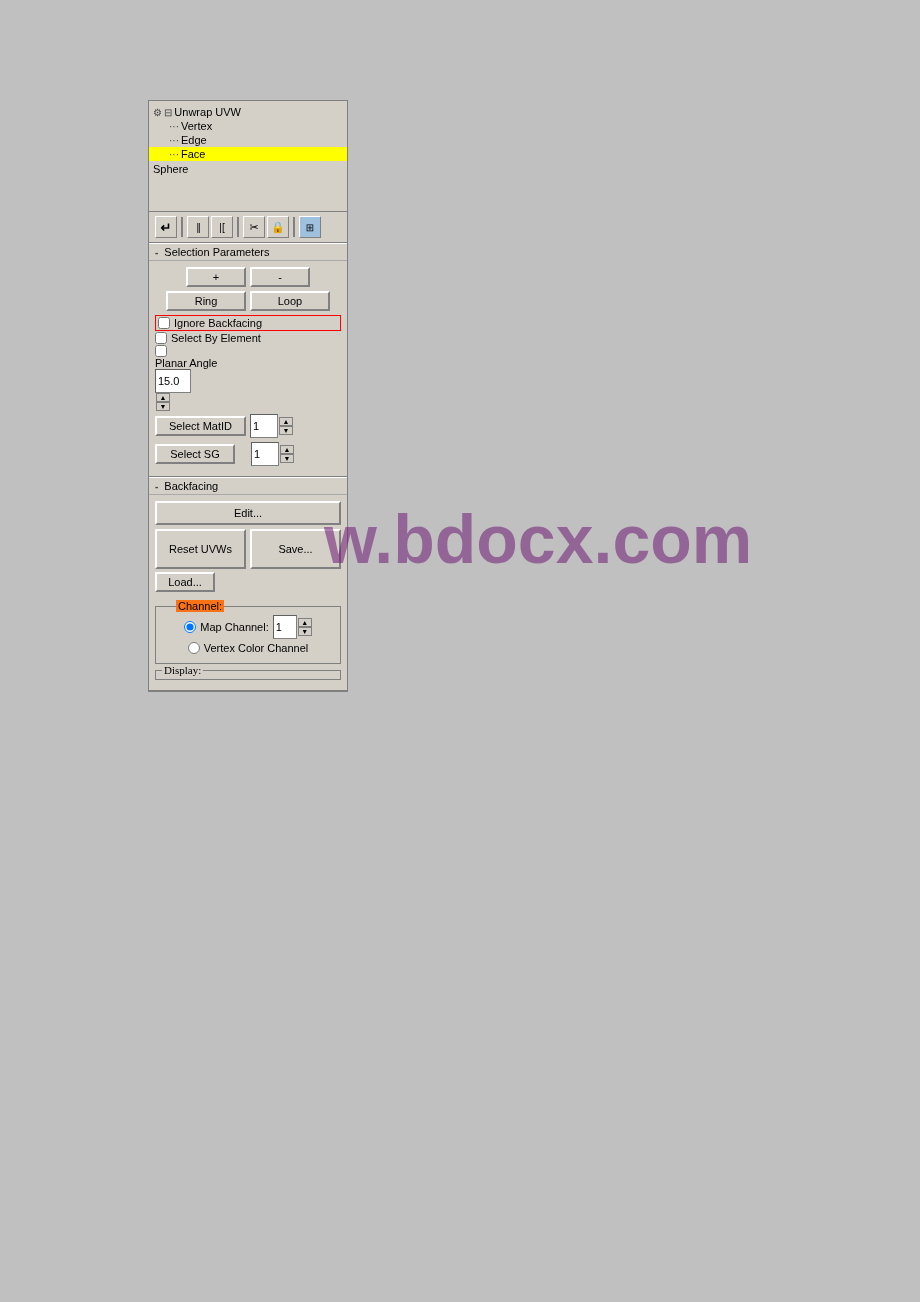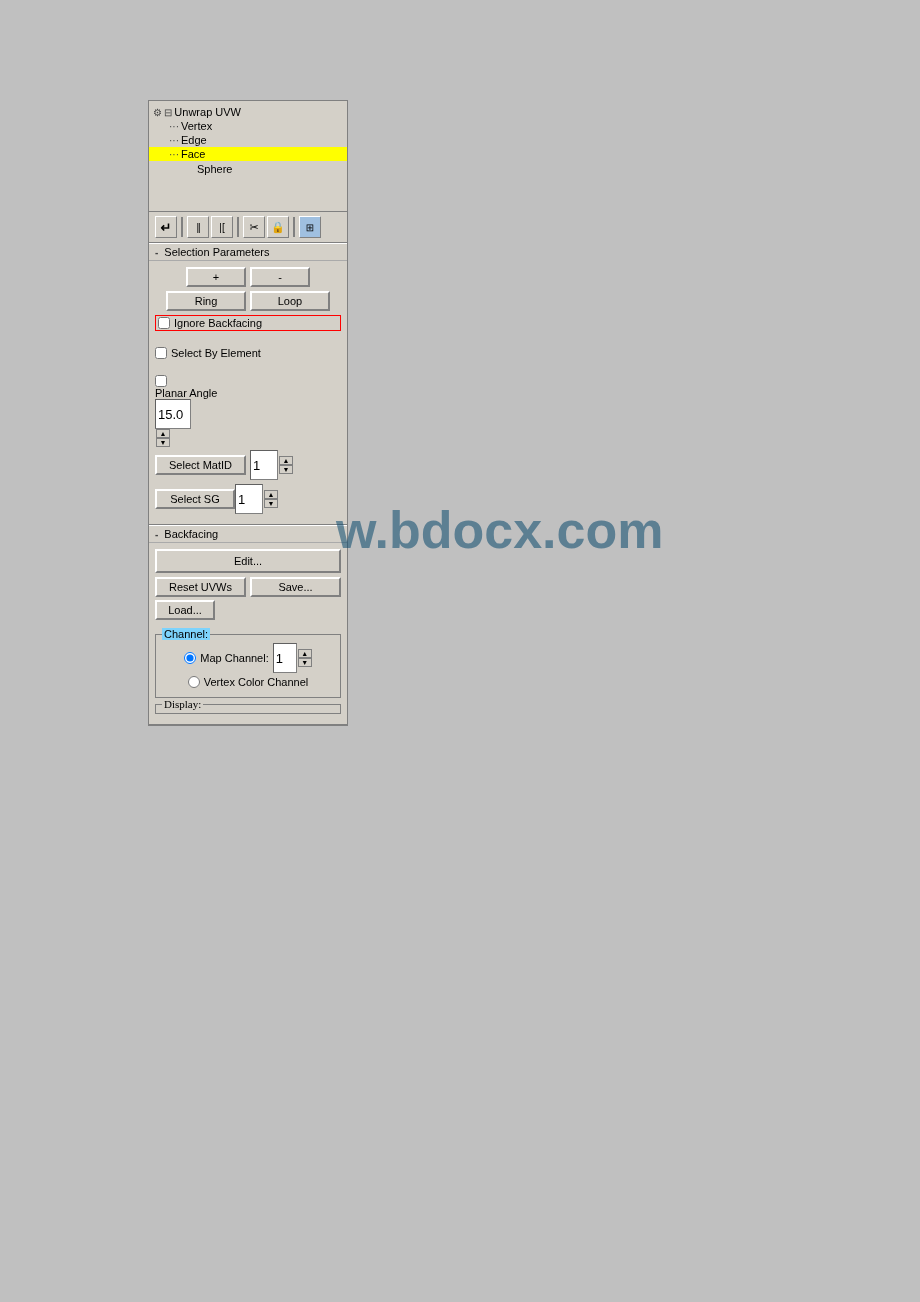--- a/index.html
+++ b/index.html
@@ -35,21 +35,20 @@
       background: #ffff00;
     }
     .tree-icon {
       margin-right: 2px;
       font-size: 10px;
       color: #444;
     }
     .tree-indent-1 { padding-left: 20px; }
     .sphere-item {
       padding: 2px 4px;
-      margin-left: 44px;
     }
     
     .toolbar-section {
       display: flex;
       align-items: center;
       padding: 4px 6px;
       border-bottom: 1px solid #808080;
       gap: 2px;
     }
     .toolbar-btn {
@@ -110,21 +109,21 @@
       cursor: pointer;
       min-width: 60px;
       text-align: center;
     }
     .win-btn-wide {
       min-width: 80px;
     }
     .checkbox-row {
       display: flex;
       align-items: center;
-      margin-bottom: 16px;
+      margin-bottom: 1px;
     }
     .checkbox-row.outlined {
       border: 1px solid #ff0000;
       padding: 1px 2px;
     }
     input[type="checkbox"] {
       margin-right: 4px;
       width: 12px;
       height: 12px;
     }
@@ -134,27 +133,27 @@
       height: 12px;
     }
     .inline-input {
       display: flex;
       align-items: flex-start;
       margin-bottom: 3px;
       flex-direction: column;
     }
     .num-field {
       width: 36px;
-      height: 30px;
+      height: 24px;
       border: 1px solid #808080;
       border-top-color: #606060;
       border-left-color: #606060;
       background: white;
       padding: 0 2px;
-      font-size: 13px;
+      font-size: 11px;
       font-family: inherit;
     }
     .spinner {
       display: flex;
       flex-direction: column;
       margin-left: 1px;
     }
     .spin-btn {
       width: 14px;
       height: 9px;
@@ -191,21 +190,21 @@
     .two-btns {
       display: flex;
       gap: 4px;
       margin-bottom: 3px;
     }
     .half-btn {
       flex: 1;
       background: #d4d0c8;
       border: 2px solid;
       border-color: #fff #808080 #808080 #fff;
-      padding: 2px 0;
+      padding: 12px 0;
       font-size: 11px;
       cursor: pointer;
       text-align: center;
     }
     .load-row {
       display: flex;
       justify-content: flex-start;
       margin-bottom: 14px;
     }
     .load-btn {
@@ -220,22 +219,22 @@
     }
     .group-box {
       border: 1px solid #808080;
       margin-bottom: 6px;
       padding: 2px 6px 6px 6px;
       position: relative;
     }
     .group-label {
       position: absolute;
       top: -7px;
-      left: 6px;
-      background: #7dd3fc;
+      left: 20px;
+      background: #f97316;
       padding: 0 2px;
       font-size: 11px;
     }
     .group-content {
       margin-top: 6px;
     }
     .radio-row {
       display: flex;
       align-items: center;
       margin-bottom: 3px;
@@ -258,24 +257,24 @@
       background: #d4d0c8;
       padding: 0 2px;
       font-size: 11px;
       font-family: Liberation Serif, serif;
     }
     .display-content {
       margin-top: 8px;
     }
     .watermark {
       position: absolute;
-      left: 336px;
+      left: 324px;
       top: 500px;
-      font-size: 52px;
-      color: #0c4a6e;
+      font-size: 68px;
+      color: #701a75;
       font-family: Arial, sans-serif;
       font-weight: bold;
       opacity: 0.55;
       white-space: nowrap;
     }
   </style>
 </head>
 <body>
 
 <div class="panel">
@@ -348,21 +347,21 @@
     </div>
     <div class="select-matid-row">
       <button class="win-btn" style="min-width:80px; margin-right:4px;">Select MatID</button>
       <input type="text" class="num-field" style="width: 28px;" value="1">
       <div class="spinner">
         <div class="spin-btn">▲</div>
         <div class="spin-btn">▼</div>
       </div>
     </div>
     <div class="select-matid-row">
-      <button class="win-btn" style="min-width:80px; margin-right:0;">Select SG</button>
+      <button class="win-btn" style="min-width:80px; margin-right:16px;">Select SG</button>
       <input type="text" class="num-field" style="width: 28px;" value="1">
       <div class="spinner">
         <div class="spin-btn">▲</div>
         <div class="spin-btn">▼</div>
       </div>
     </div>
   </div>
 
   <div class="section-header">
     <span class="section-minus">-</span>

